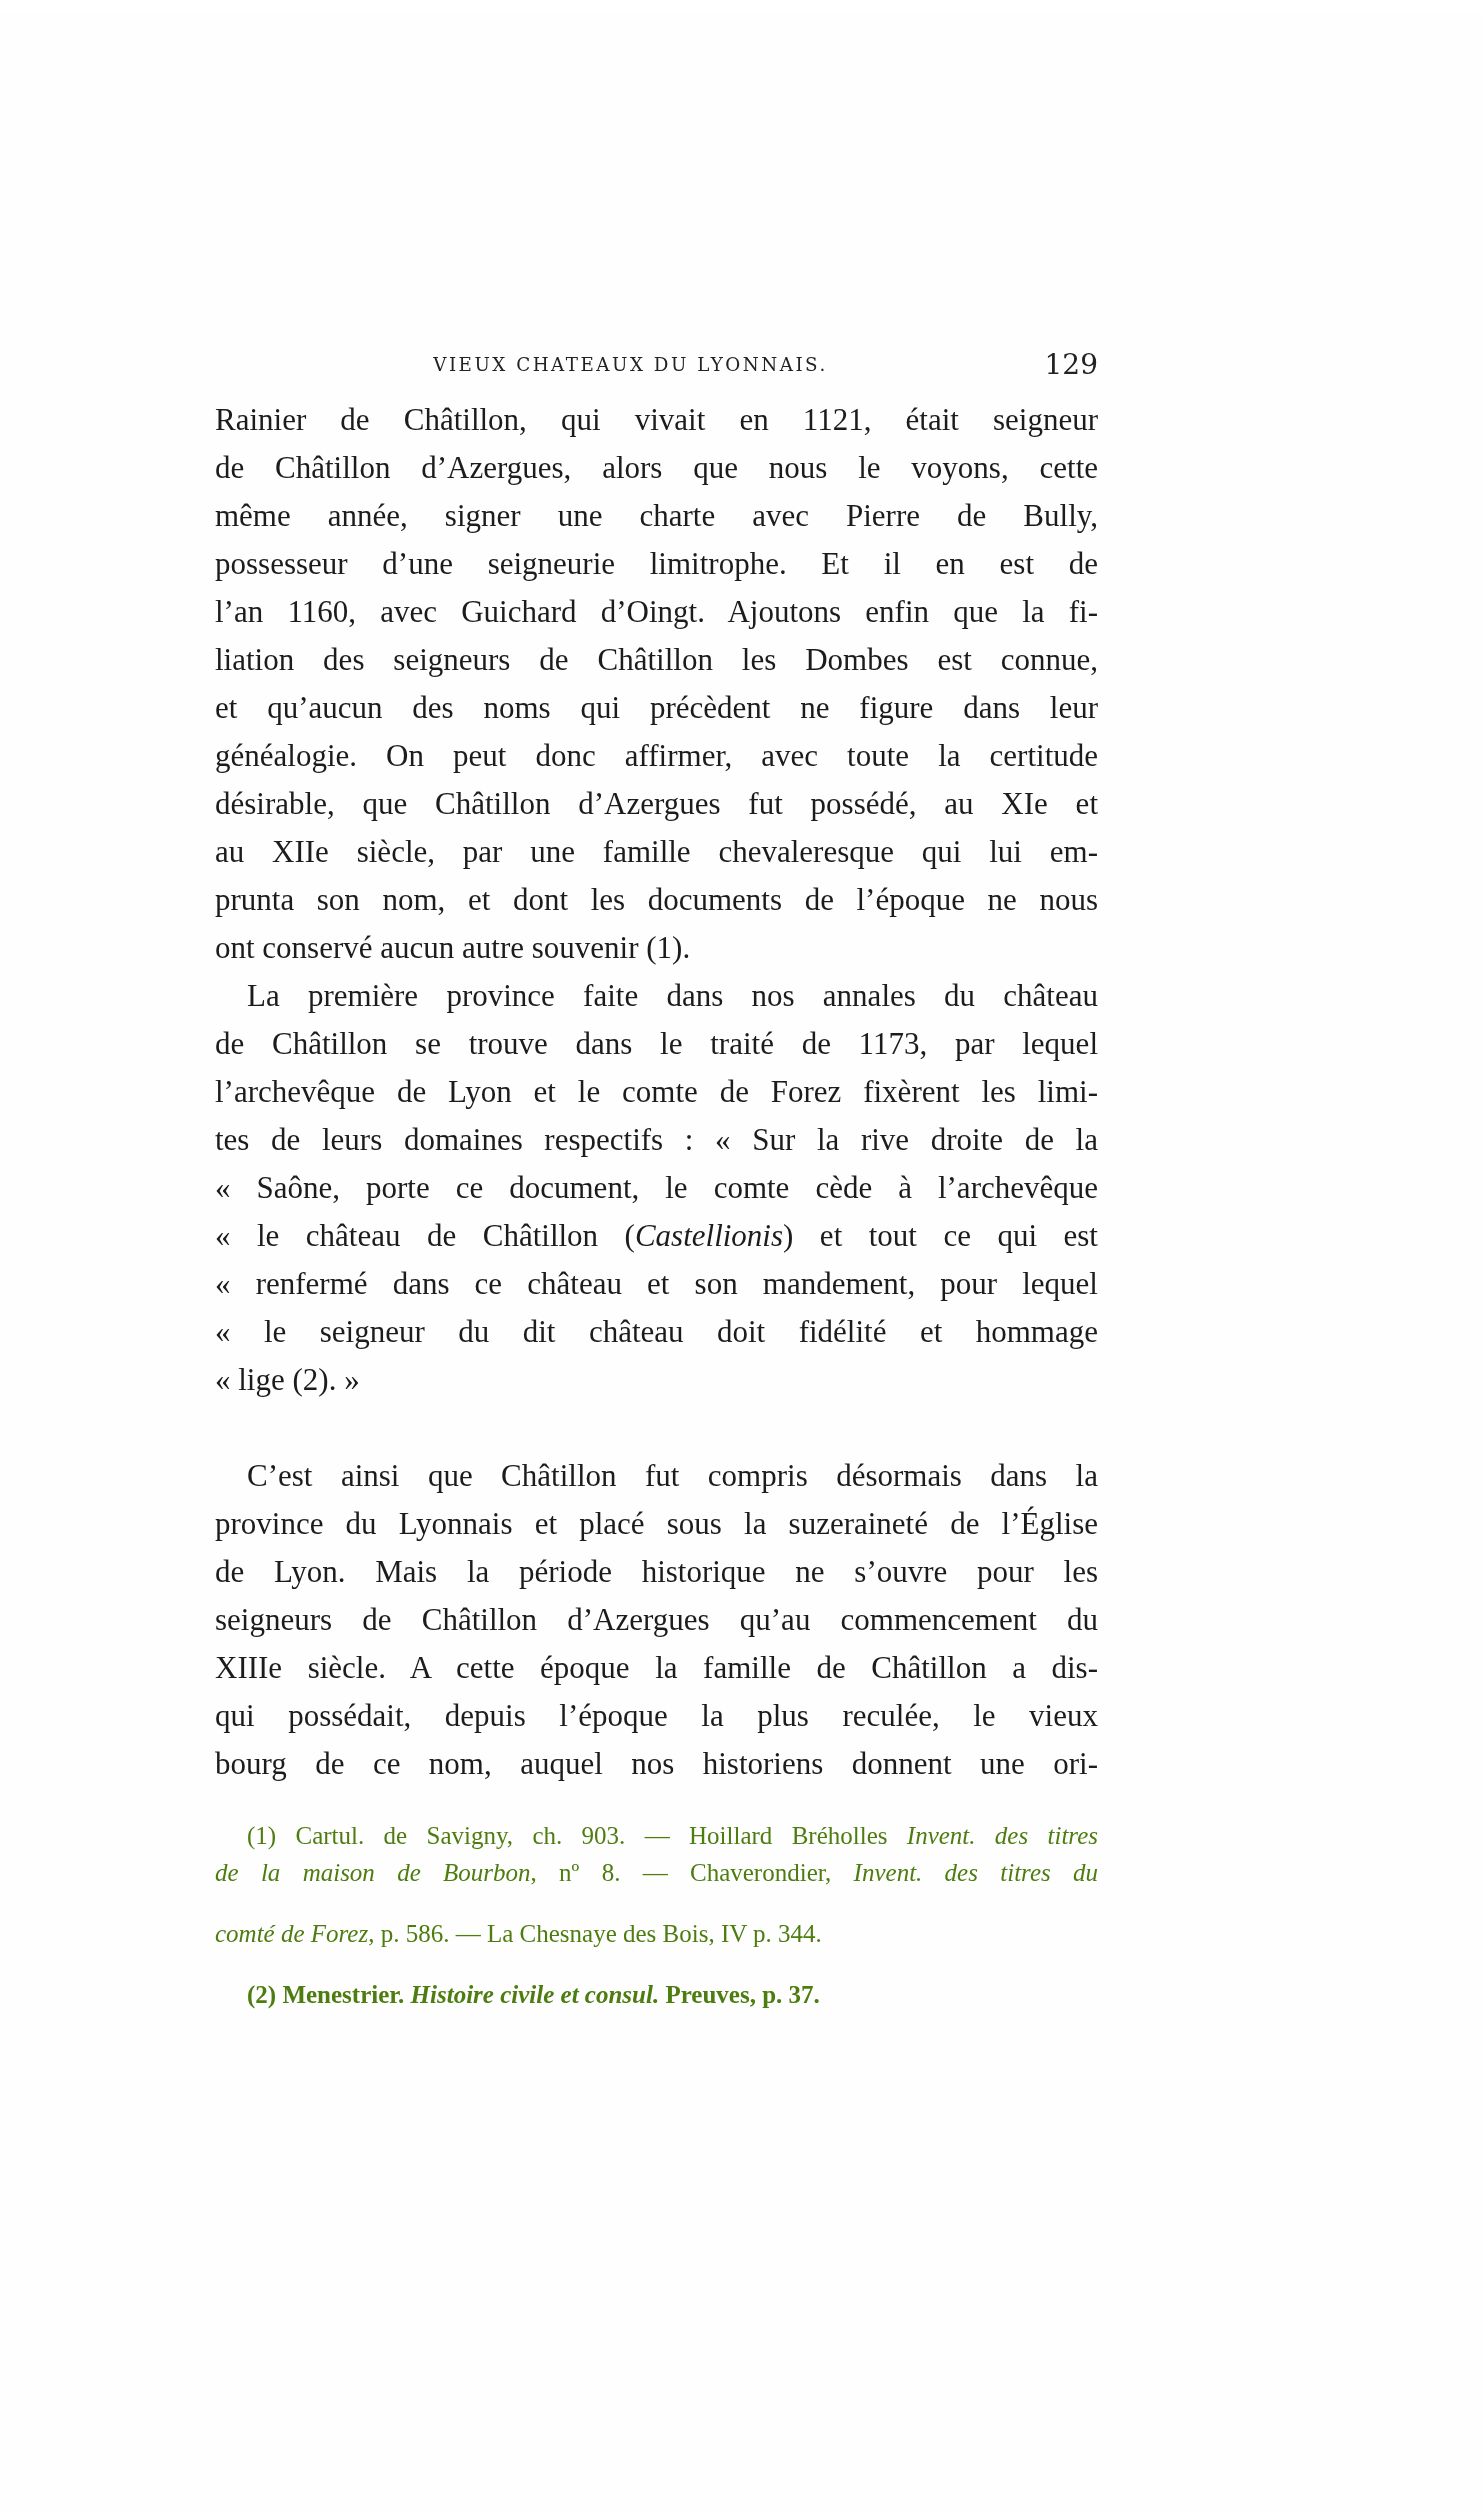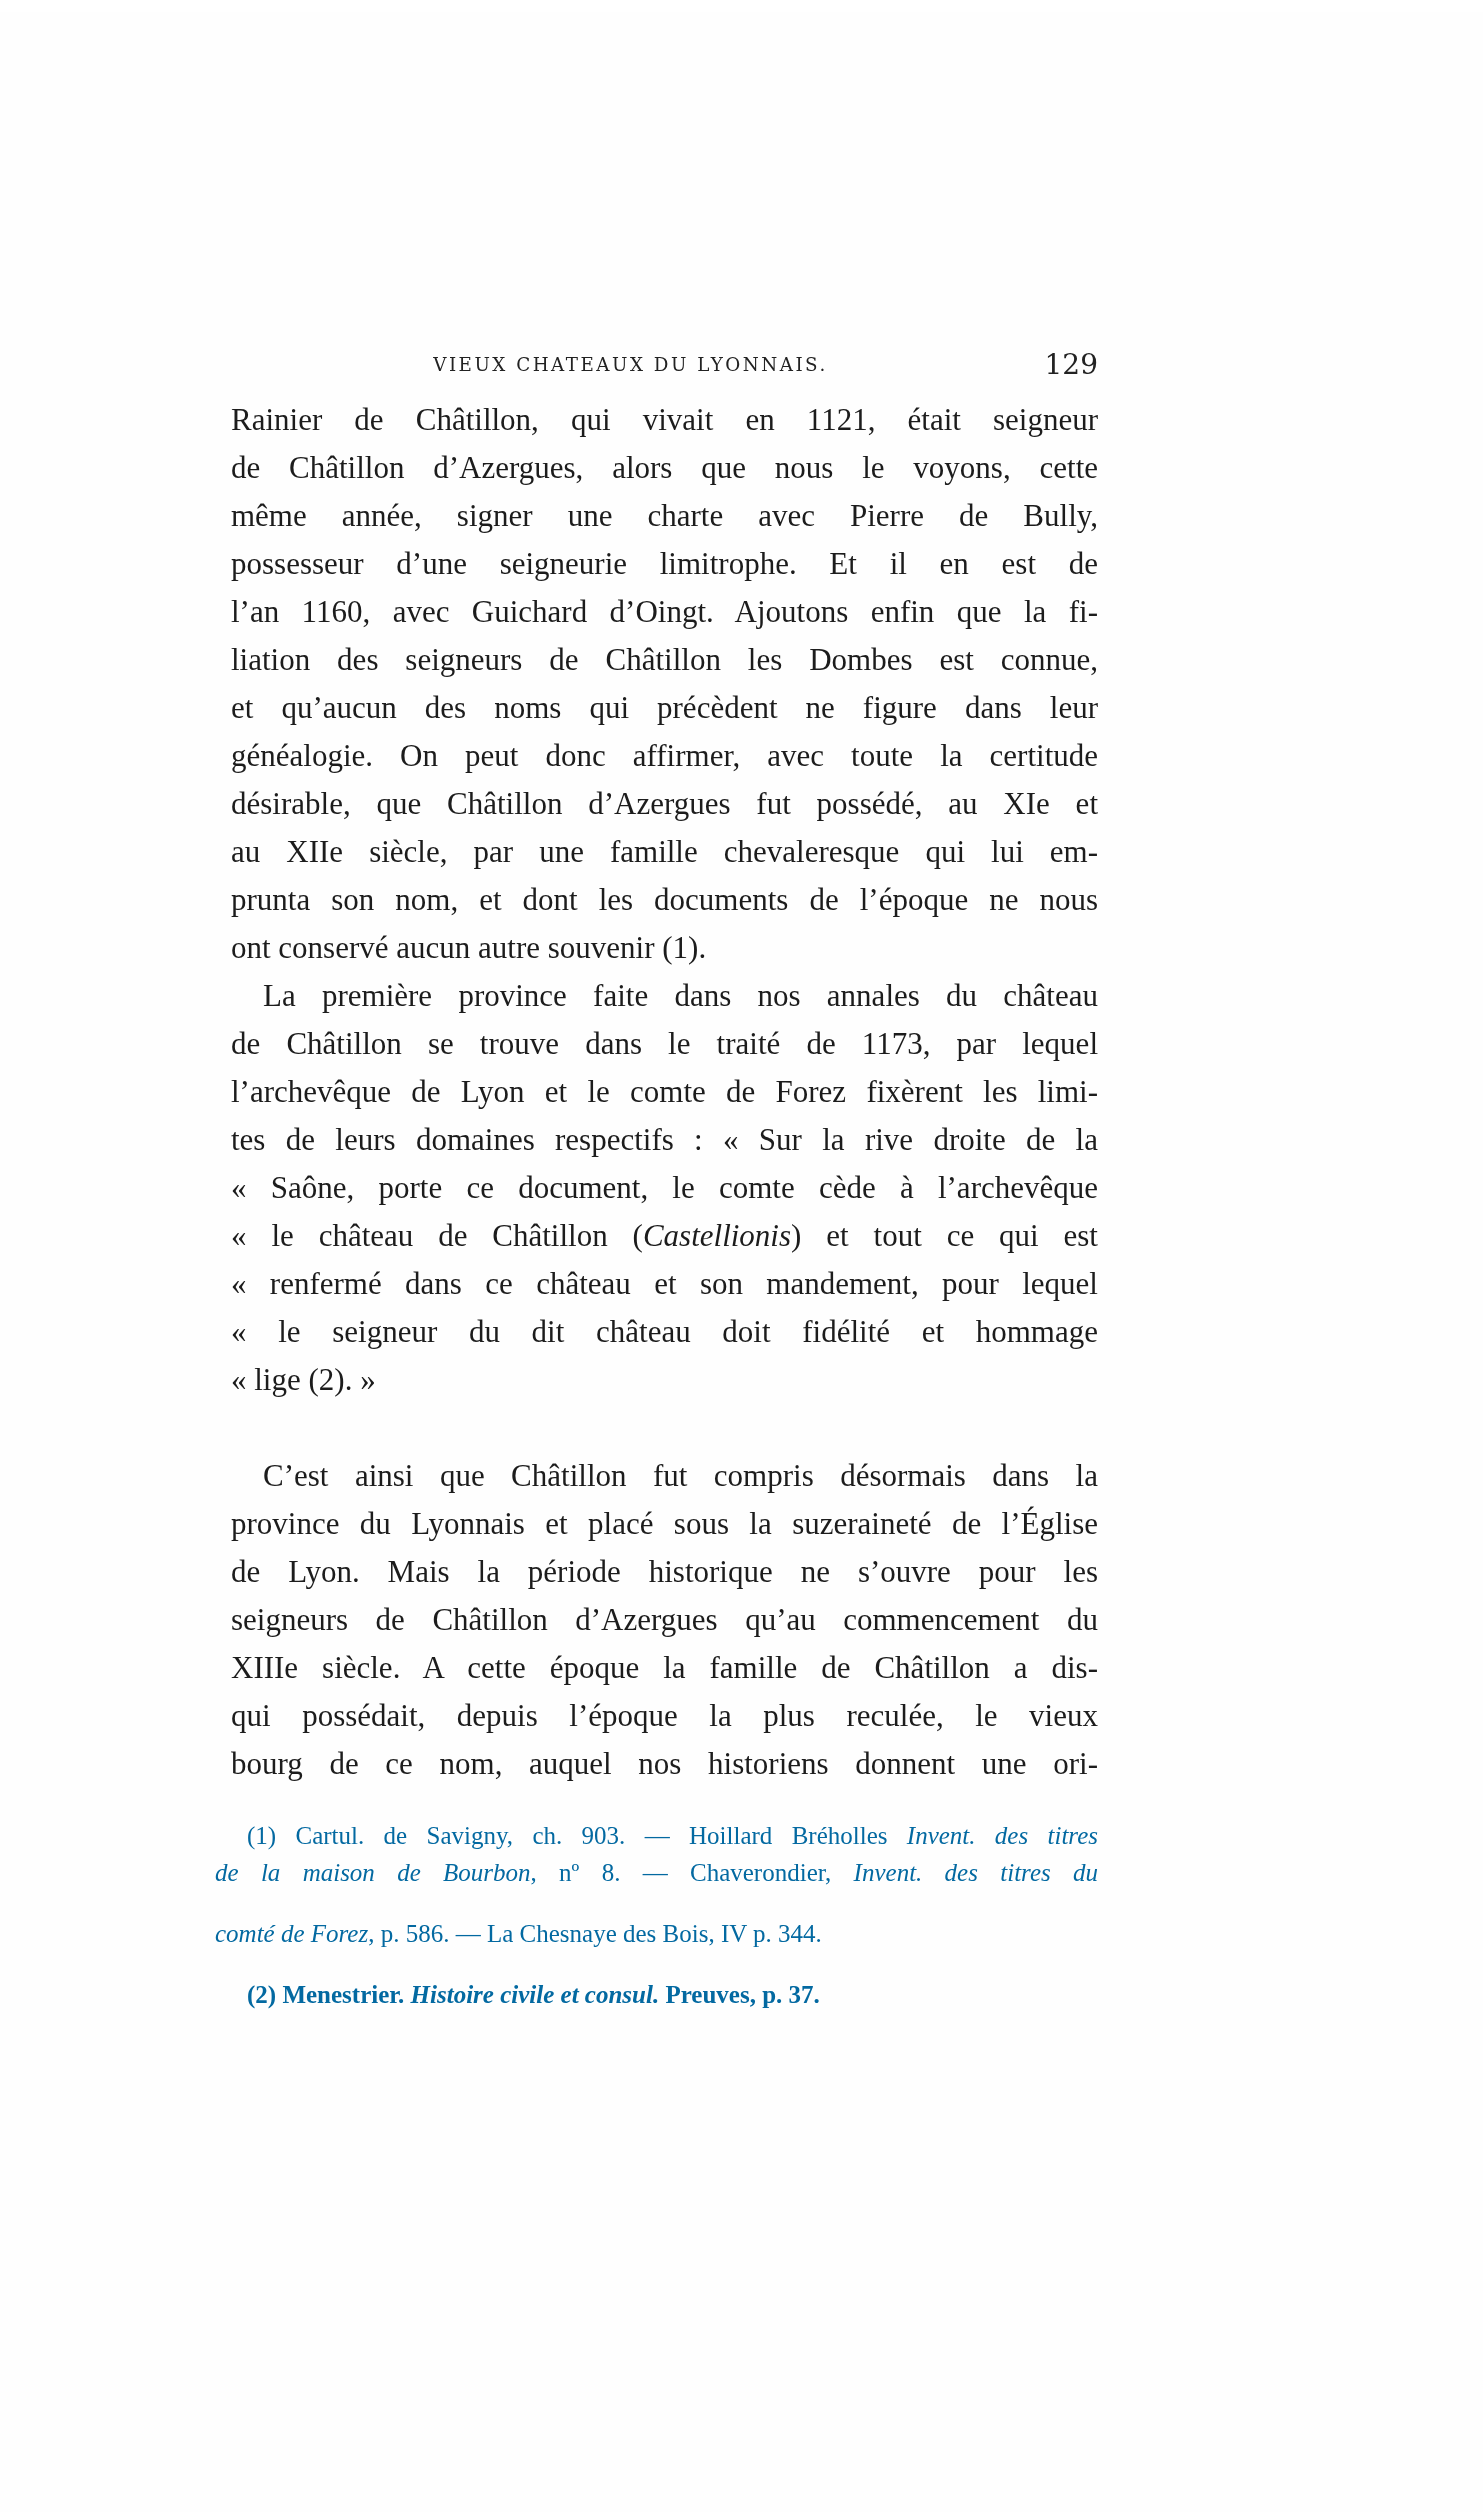--- a/index.html
+++ b/index.html
@@ -5,26 +5,26 @@
   html, body { margin:0; padding:0; background:#ffffff; }
   body { width:1483px; height:2512px; position:relative; overflow:hidden; }
   .page { position:absolute; left:0; top:12px; width:1483px; height:2512px; background:#fefefe; }
   .header { position:absolute; left:215px; top:339px; width:883px; height:33px;
             font-family:"DejaVu Serif", serif; color:#222; }
   .header .title { position:absolute; left:0; width:831px; text-align:center; top:3.3px;
             font-size:18.3px; letter-spacing:2.5px; }
   .header .pageno { position:absolute; right:0; top:-3.3px; font-size:28px; }
   .body { position:absolute; left:215px; top:384px; width:883px;
           font-family:"Liberation Serif", serif; font-size:31px; line-height:48px; color:#1c1c1c; }
-  .line { display:block; white-space:nowrap; text-align:justify; text-align-last:justify; height:48px;margin-left:16px; }
+  .line { display:block; white-space:nowrap; text-align:justify; text-align-last:justify; height:48px; }
   .line.last { text-align-last:left; }
   .line.indent { padding-left:32px; }
   .gap { height:48px; }
   .notes { position:absolute; left:215px; top:1805px; width:883px;
-           font-family:"Liberation Serif", serif; font-size:25px; line-height:37px; color:#0369a1; }
+           font-family:"Liberation Serif", serif; font-size:25px; line-height:37px; color:#4d7c0f; }
   .note-line { display:block; white-space:nowrap; text-align:justify; text-align-last:justify; }
   .note-line.last { text-align-last:left;margin-top:24px; }
   .note-line.indent { padding-left:32px; }
   .note2 { margin-top:6.6px;font-weight:bold; }
   i { font-style:italic; }
 </style>
 </head>
 <body>
 
 <div class="page">

